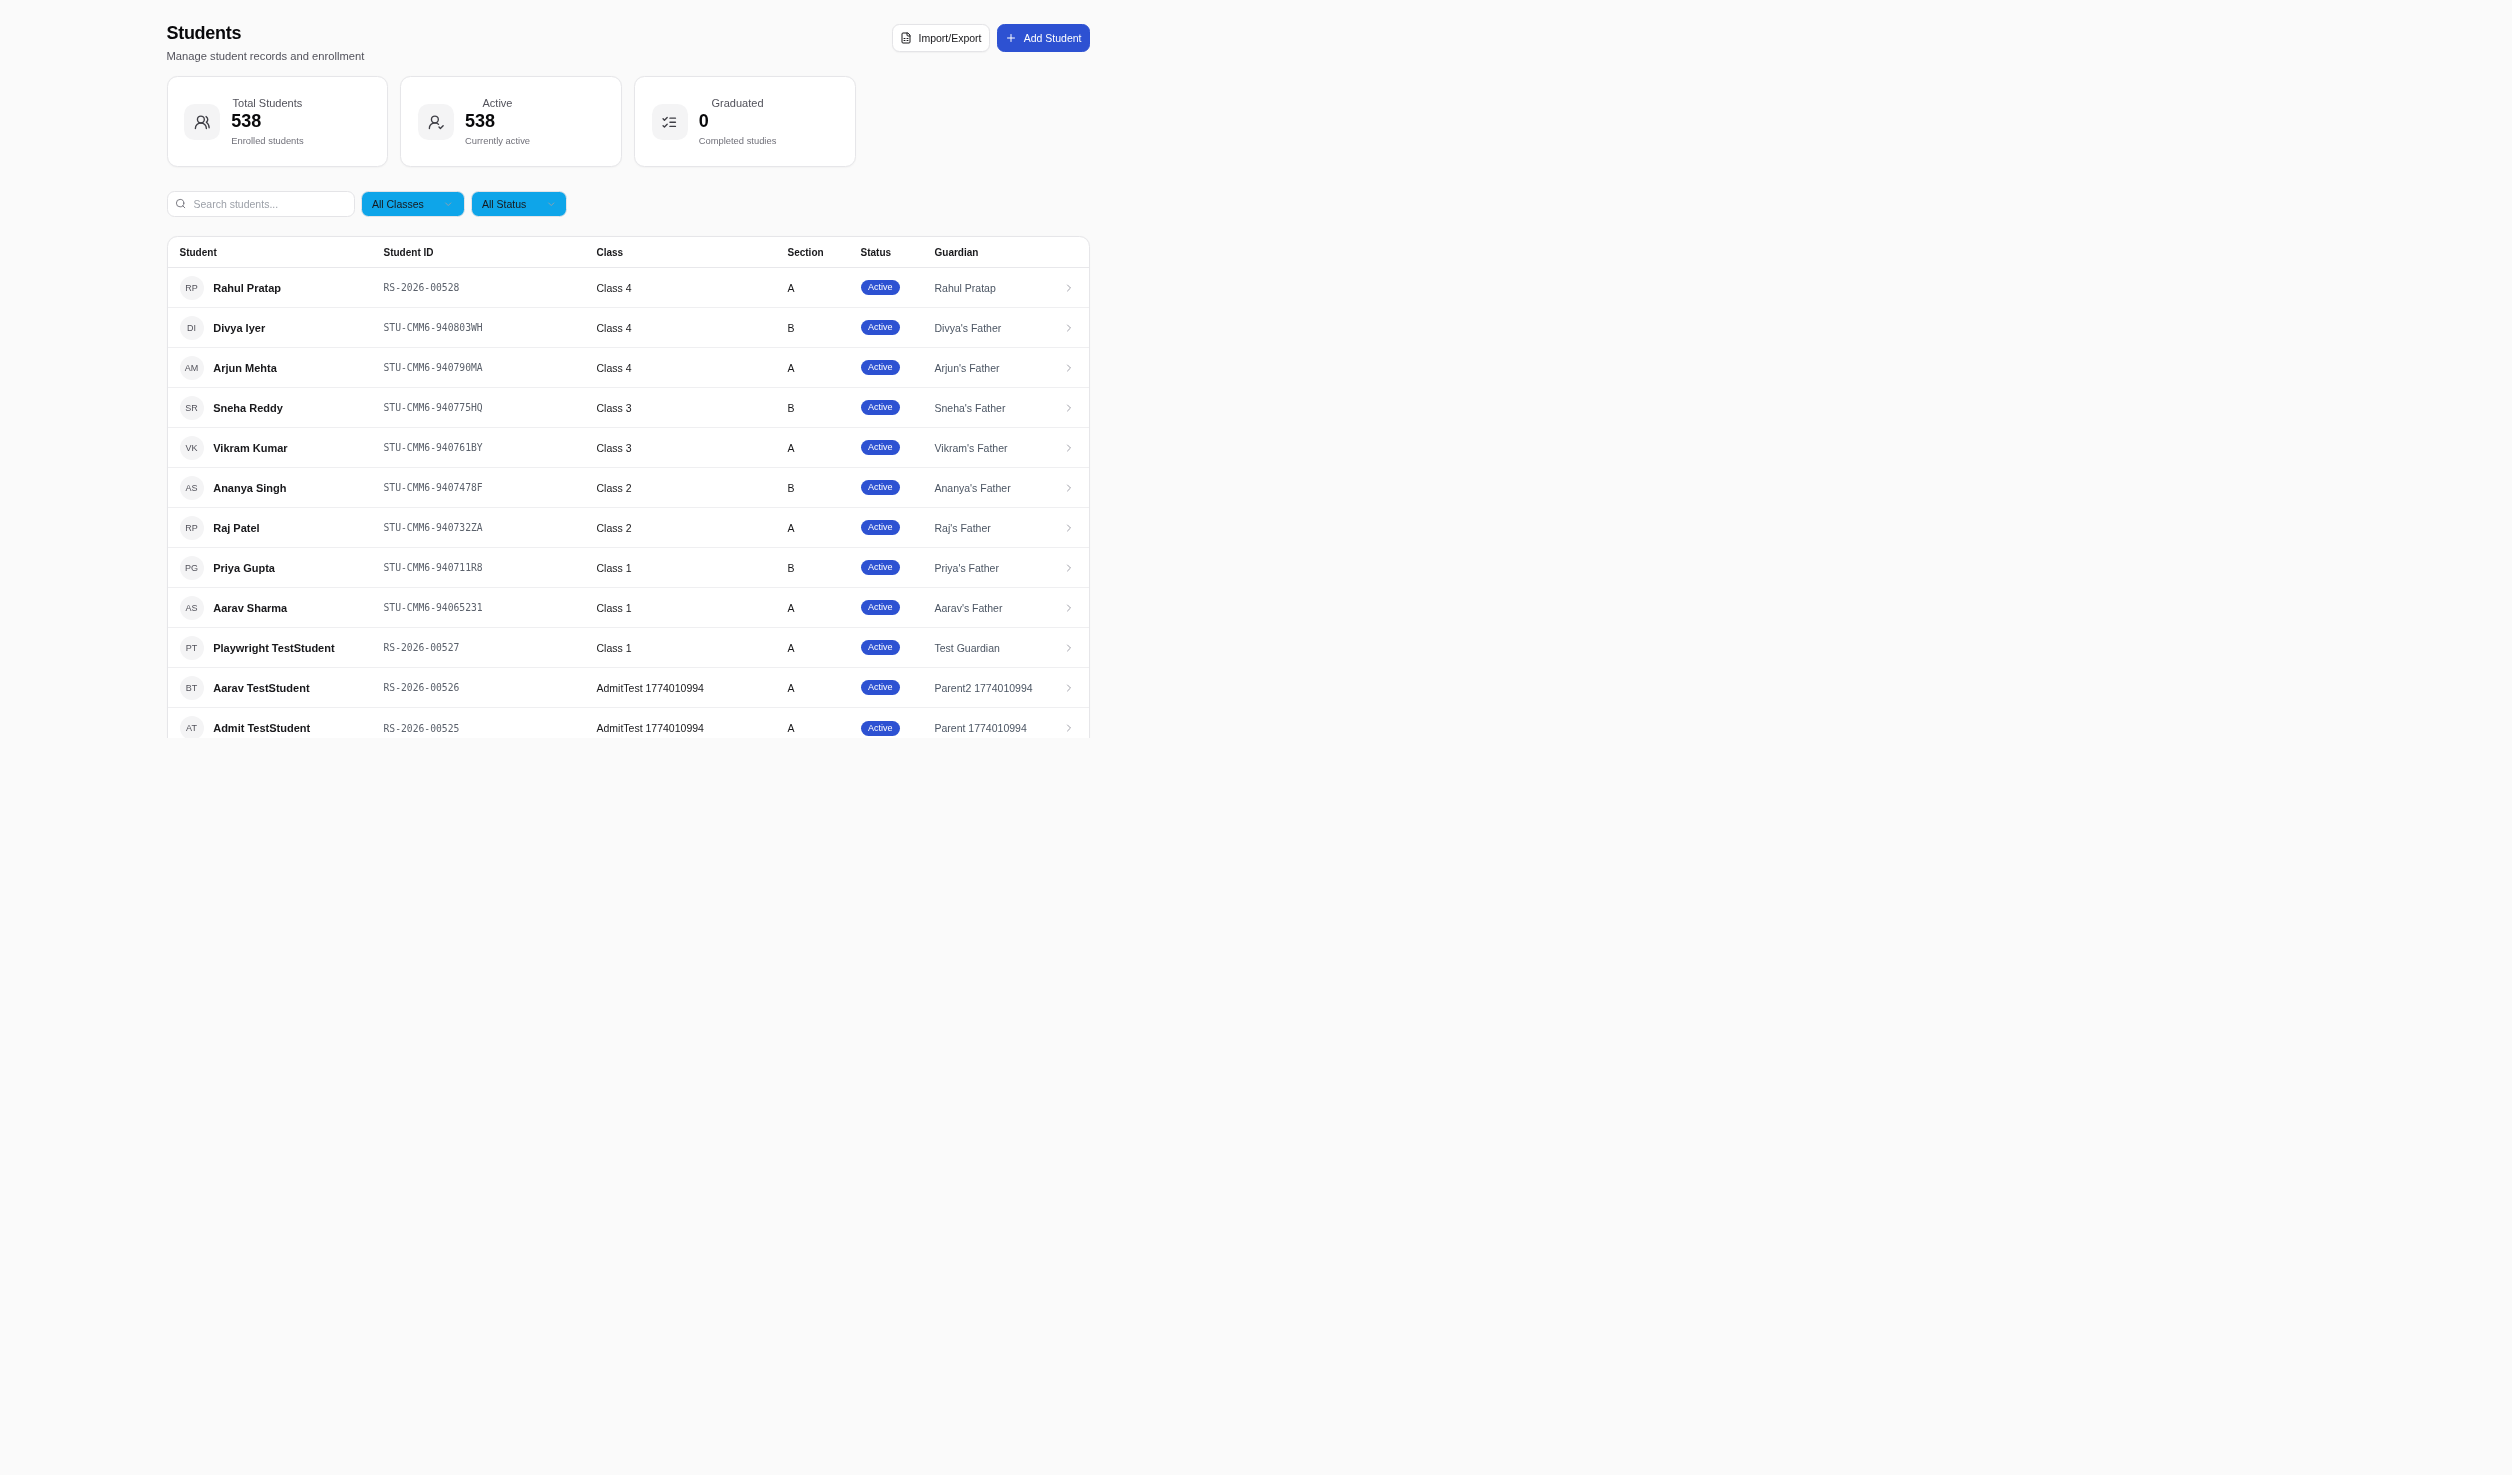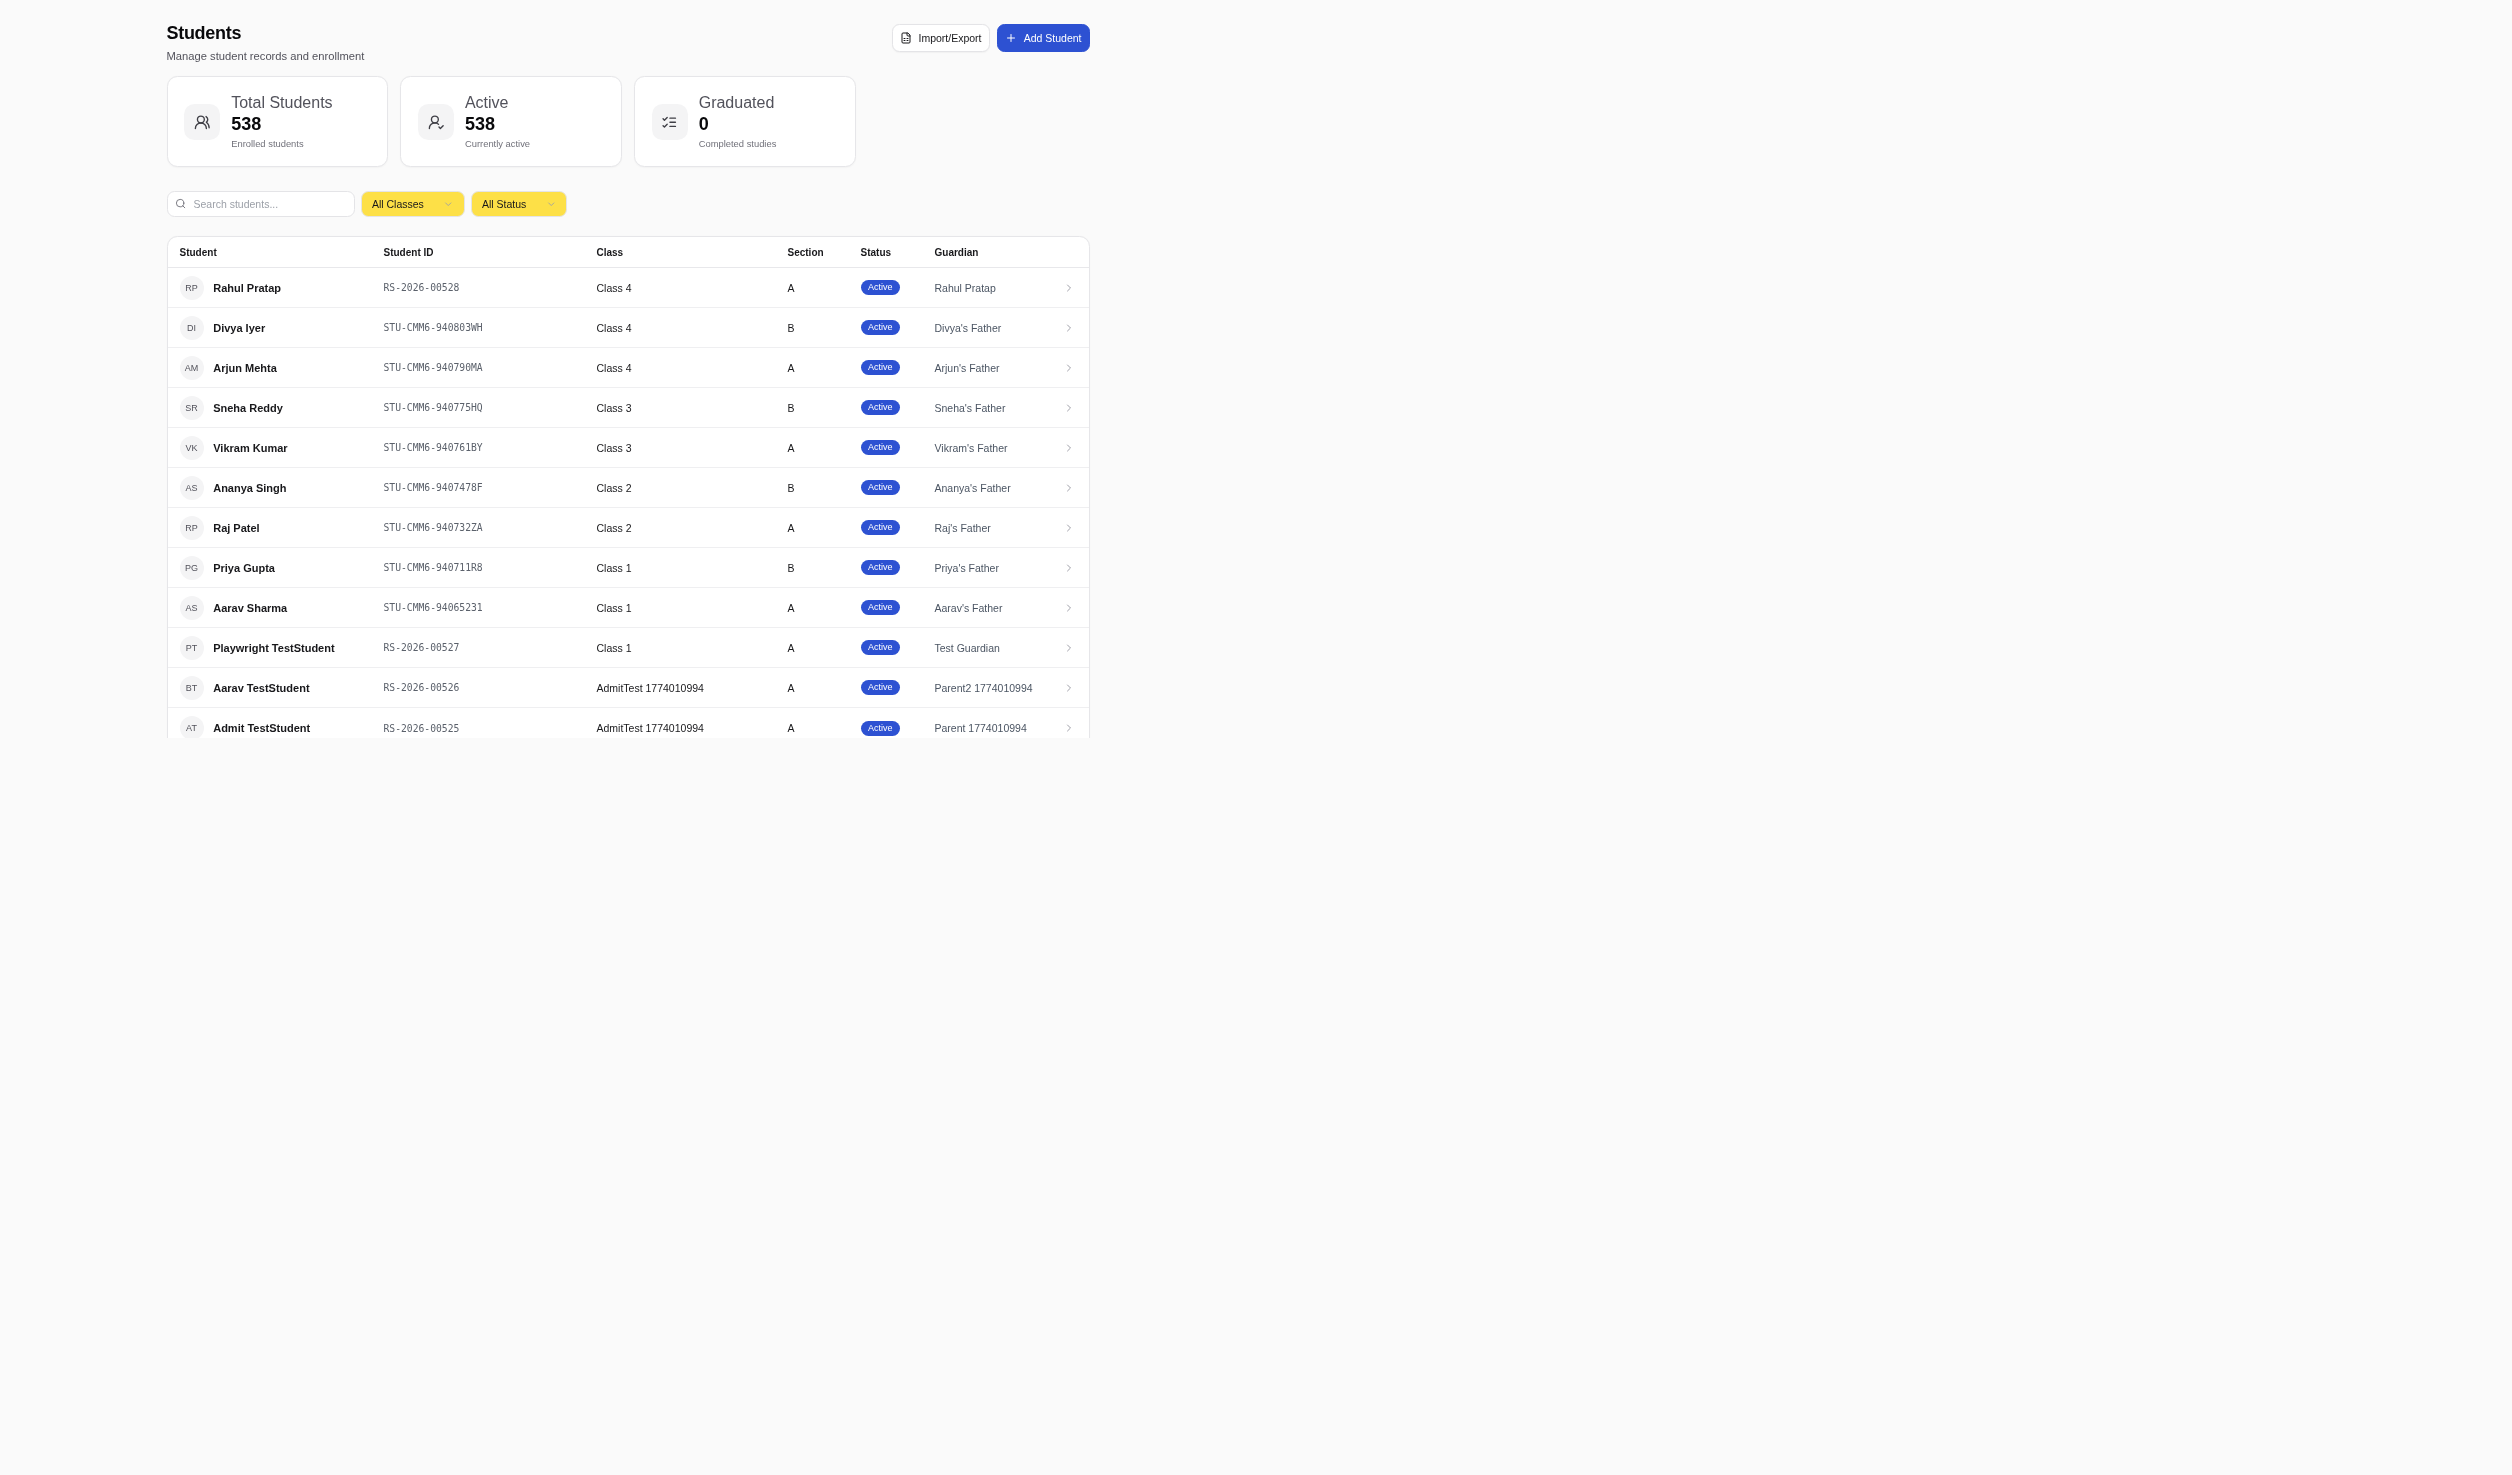--- a/index.html
+++ b/index.html
@@ -34,36 +34,36 @@
   .stats-row { display: grid; grid-template-columns: repeat(4, 1fr); gap: 12px; margin-top: 14.2px; }
   .stat-card {
     background: #fff; border: 0.7px solid #e6e6e9; border-radius: 10.5px;
     height: 91px; display: flex; align-items: center; padding-left: 16.5px; gap: 11.2px;
     box-shadow: 0 0.7px 1.5px rgba(0,0,0,0.03);
   }
   .stat-icon-box {
     width: 36px; height: 36px; border-radius: 10.5px; background: #f4f4f5;
     display: flex; align-items: center; justify-content: center; color: #3f3f46;
   }
-  .stat-label { font-size: 16px; color: #52525b; }
+  .stat-label { font-size: 11px; color: #52525b; text-align: center; }
   .stat-value { font-size: 18px; font-weight: 700; color: #09090b; margin-top: 2.2px; }
   .stat-sub { font-size: 9.4px; color: #71717a; margin-top: 3px; }
 
   
   .filter-row { display: flex; gap: 6.7px; margin-top: 24px; }
   .search-box { position: relative; width: 188px; }
   .search-box svg { position: absolute; left: 8.2px; top: 6.7px; color: #71717a; }
   .search-input {
     width: 100%; height: 25.5px; border: 0.7px solid #e4e4e7; border-radius: 7.5px;
     background: #fff; padding: 0 9px 0 26px; font-size: 10.5px; color: #18181b; outline: none;
     font-family: "Liberation Sans", sans-serif;
   }
   .search-input::placeholder { color: #9ca0a8; }
   .select {
-    height: 25.5px; border: 0.7px solid #e4e4e7; border-radius: 7.5px; background: #fde047;
+    height: 25.5px; border: 0.7px solid #e4e4e7; border-radius: 7.5px; background: #0ea5e9;
     display: inline-flex; align-items: center; justify-content: space-between;
     padding: 0 9.7px; font-size: 10.5px; color: #18181b; cursor: pointer;
     font-family: "Liberation Sans", sans-serif;
   }
   .select svg { color: #9ca0a8; margin-left: 19.5px; }
 
   
   .table-card {
     margin-top: 19.5px; background: #fff; border: 0.7px solid #e6e6e9;
     border-radius: 10.5px; overflow: hidden; box-shadow: 0 0.7px 1.5px rgba(0,0,0,0.03);

